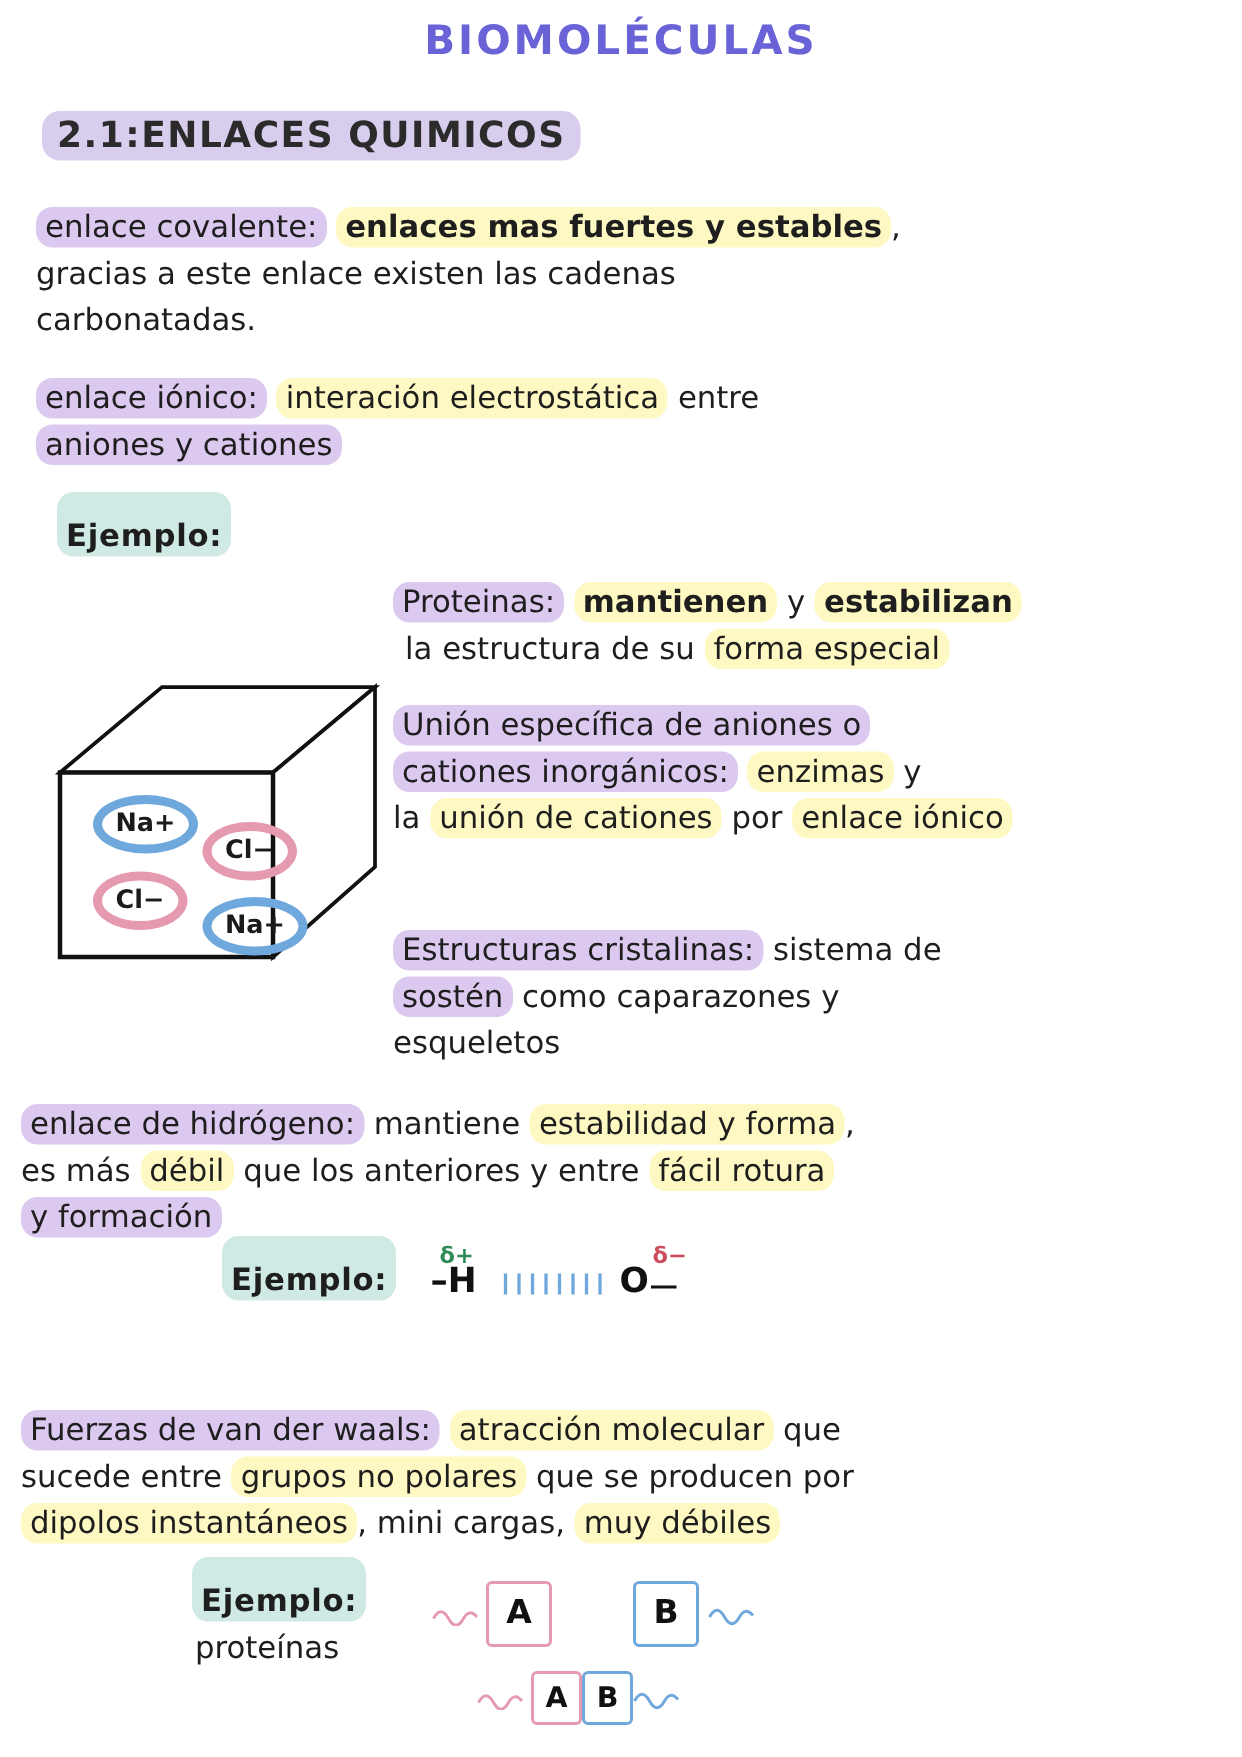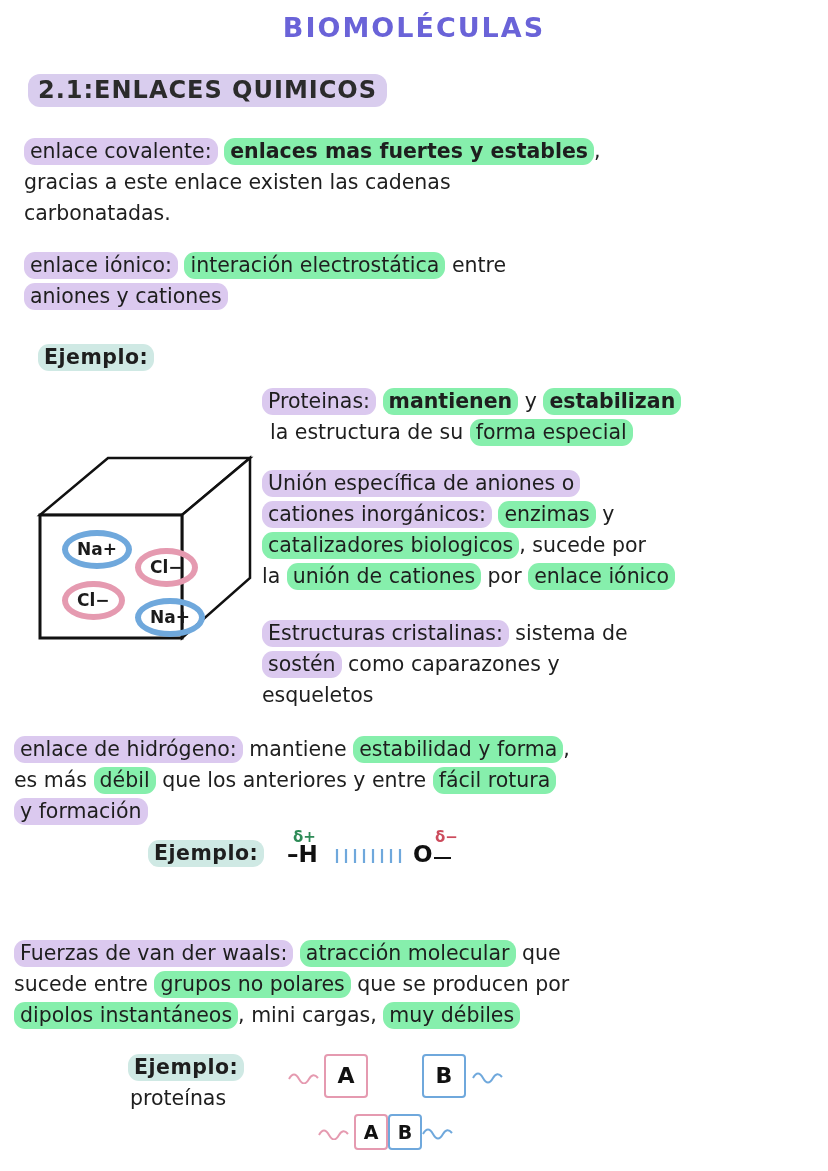--- a/index.html
+++ b/index.html
@@ -59,30 +59,30 @@
 
   
   .hl-purple {
     background: #dbc9ef;
     border-radius: 11px;
     padding: 1px 6px 2px 6px;
     box-decoration-break: clone;
     -webkit-box-decoration-break: clone;
   }
   .hl-lilac {
-    background: #86efac;
+    background: #fef9c3;
     border-radius: 11px;
     padding: 1px 6px 2px 6px;
     box-decoration-break: clone;
     -webkit-box-decoration-break: clone;
   }
   .hl-mint {
     background: #cfe9e4;
     border-radius: 11px;
-    padding: 1px 6px 2px 6px;
+    padding: 17px 6px 2px 6px;
     box-decoration-break: clone;
     -webkit-box-decoration-break: clone;
   }
   .bold { font-weight: bold; }
 
   .example {
     font-weight: bold;
     letter-spacing: 0.5px;
   }
 
@@ -203,23 +203,20 @@
   </div>
 
   <div class="block" style="top:468px; left:262px; width:560px;">
     <span class="ln">
       <span class="hl-purple">Unión específica de aniones o</span>
     </span>
     <span class="ln">
       <span class="hl-purple">cationes inorgánicos:</span>
       <span class="hl-lilac">enzimas</span>
       <span>y</span>
-    </span>
-    <span class="ln">
-      <span class="hl-lilac">catalizadores biologicos</span><span>, sucede por</span>
     </span>
     <span class="ln">
       <span>la</span>
       <span class="hl-lilac">unión de cationes</span>
       <span>por</span>
       <span class="hl-lilac">enlace iónico</span>
     </span>
   </div>
 
   <div class="block" style="top:618px; left:262px; width:560px;">

